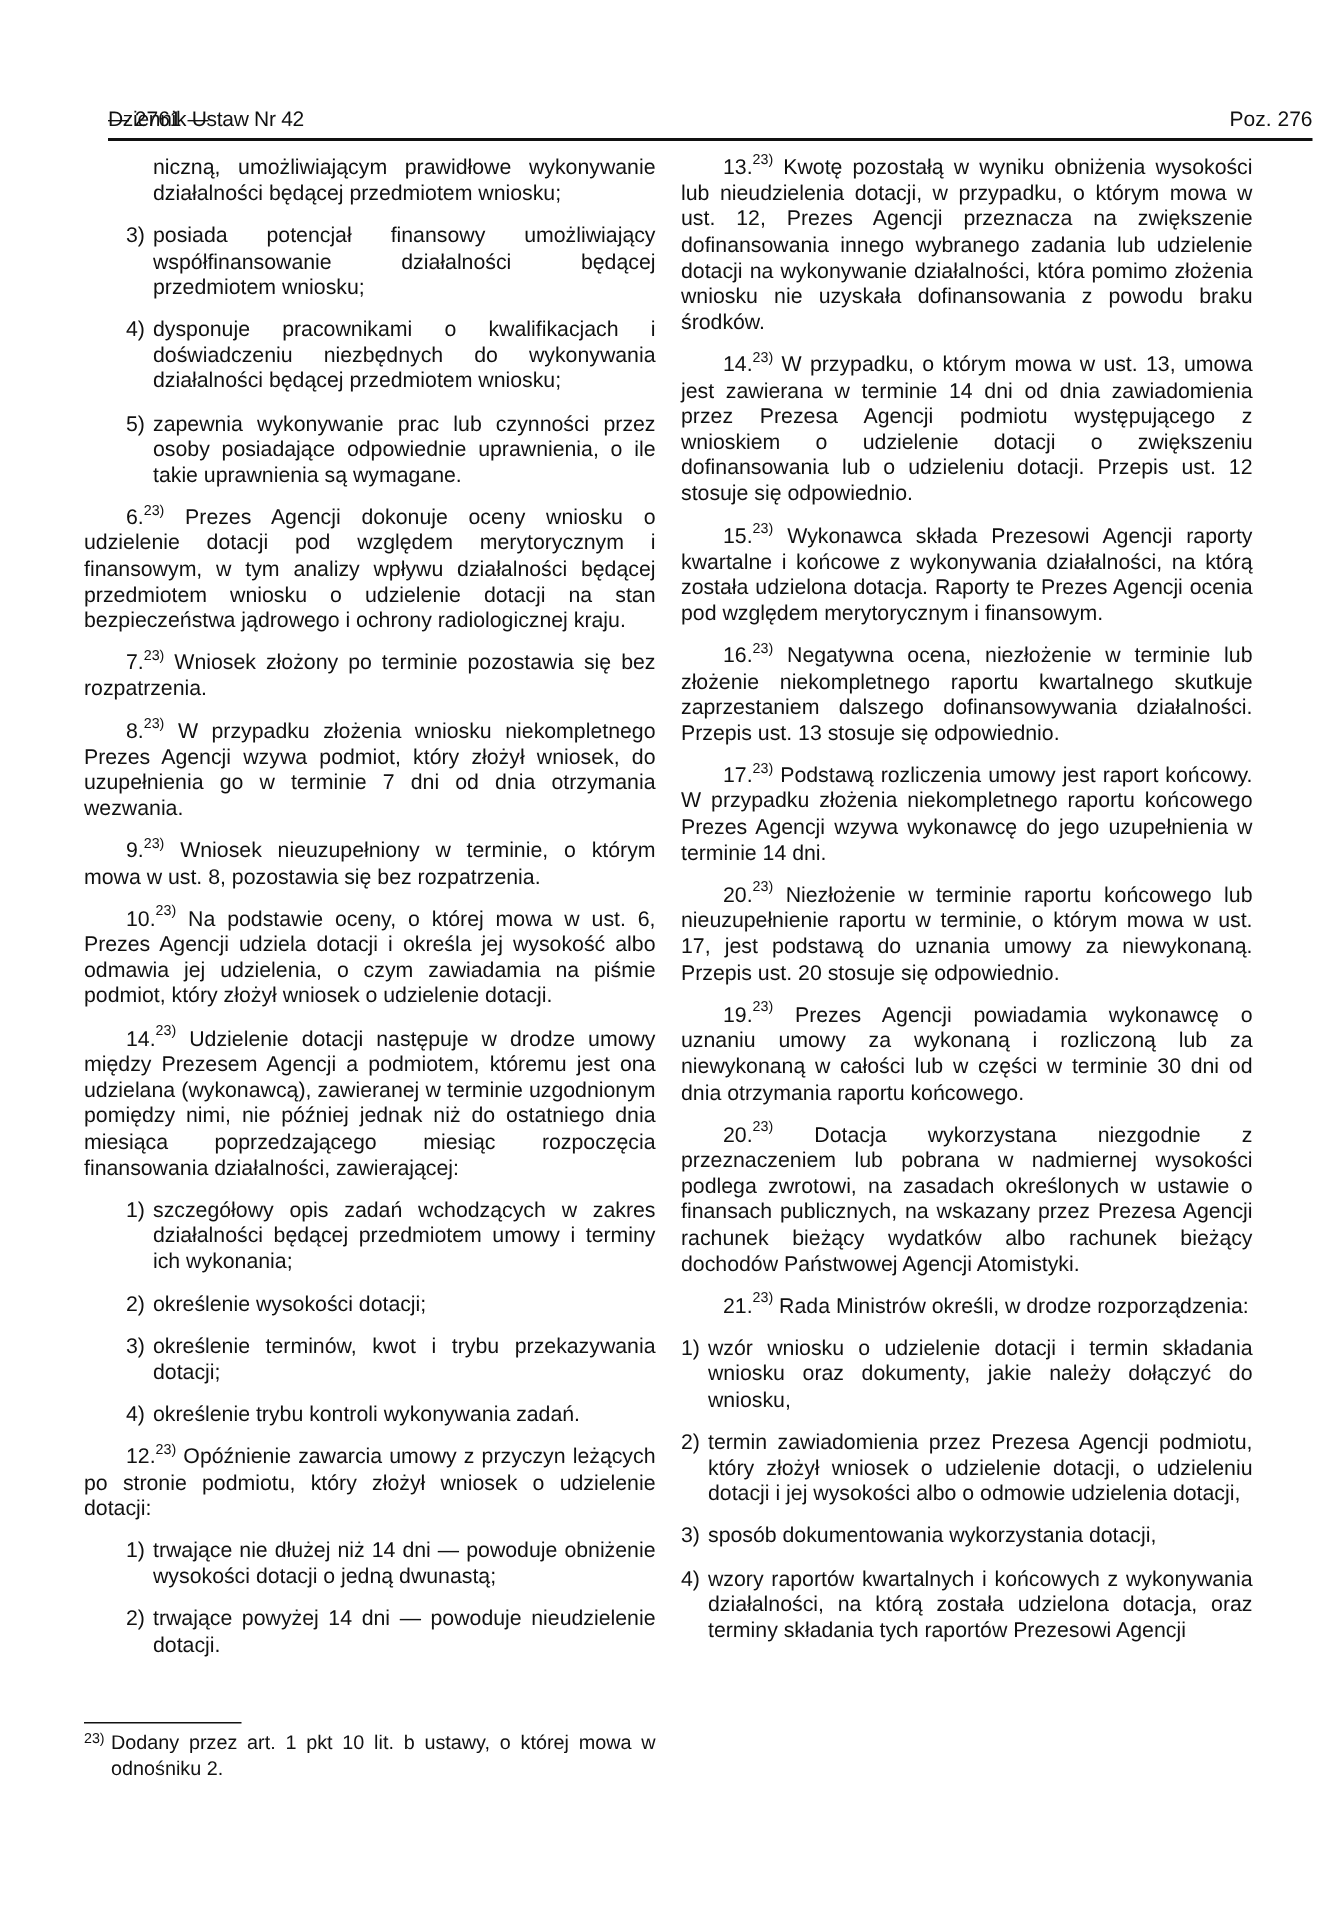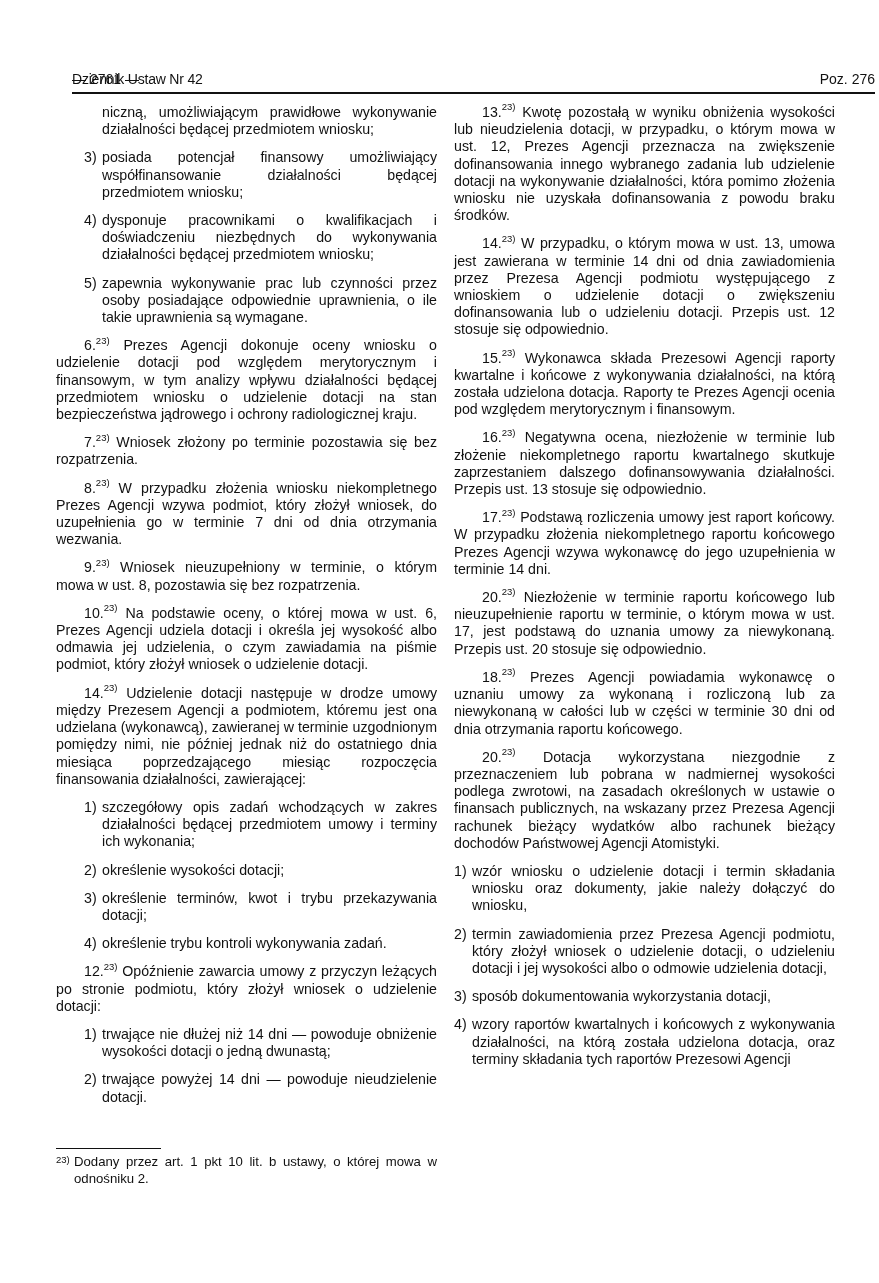--- a/index.html
+++ b/index.html
@@ -153,24 +153,27 @@
   <div class="p indent">
     <span>16.</span><sup>23)</sup><span> Negatywna ocena, niezłożenie w terminie lub złożenie niekompletnego raportu kwartalnego skutkuje zaprzestaniem dalszego dofinansowywania działalności. Przepis ust. 13 stosuje się odpowiednio.</span>
   </div>
   <div class="p indent">
     <span>17.</span><sup>23)</sup><span> Podstawą rozliczenia umowy jest raport końcowy. W przypadku złożenia niekompletnego raportu końcowego Prezes Agencji wzywa wykonawcę do jego uzupełnienia w terminie 14 dni.</span>
   </div>
   <div class="p indent">
     <span>20.</span><sup>23)</sup><span> Niezłożenie w terminie raportu końcowego lub nieuzupełnienie raportu w terminie, o którym mowa w ust. 17, jest podstawą do uznania umowy za niewykonaną. Przepis ust. 20 stosuje się odpowiednio.</span>
   </div>
   <div class="p indent">
-    <span>18.</span><sup>23)</sup><span> Prezes Agencji powiadamia wykonawcę o uznaniu umowy za wykonaną i rozliczoną lub za niewykonaną w całości lub w części w terminie 30 dni od dnia otrzymania raportu końcowego.</span>
+    <span>19.</span><sup>23)</sup><span> Prezes Agencji powiadamia wykonawcę o uznaniu umowy za wykonaną i rozliczoną lub za niewykonaną w całości lub w części w terminie 30 dni od dnia otrzymania raportu końcowego.</span>
   </div>
   <div class="p indent">
     <span>20.</span><sup>23)</sup><span> Dotacja wykorzystana niezgodnie z przeznaczeniem lub pobrana w nadmiernej wysokości podlega zwrotowi, na zasadach określonych w ustawie o finansach publicznych, na wskazany przez Prezesa Agencji rachunek bieżący wydatków albo rachunek bieżący dochodów Państwowej Agencji Atomistyki.</span>
+  </div>
+  <div class="p indent">
+    <span>21.</span><sup>23)</sup><span> Rada Ministrów określi, w drodze rozporządzenia:</span>
   </div>
 
   <div class="item">
     <span class="num">1)</span>
     <span>wzór wniosku o udzielenie dotacji i termin składania wniosku oraz dokumenty, jakie należy dołączyć do wniosku,</span>
   </div>
   <div class="item">
     <span class="num">2)</span>
     <span>termin zawiadomienia przez Prezesa Agencji podmiotu, który złożył wniosek o udzielenie dotacji, o udzieleniu dotacji i jej wysokości albo o odmowie udzielenia dotacji,</span>
   </div>

